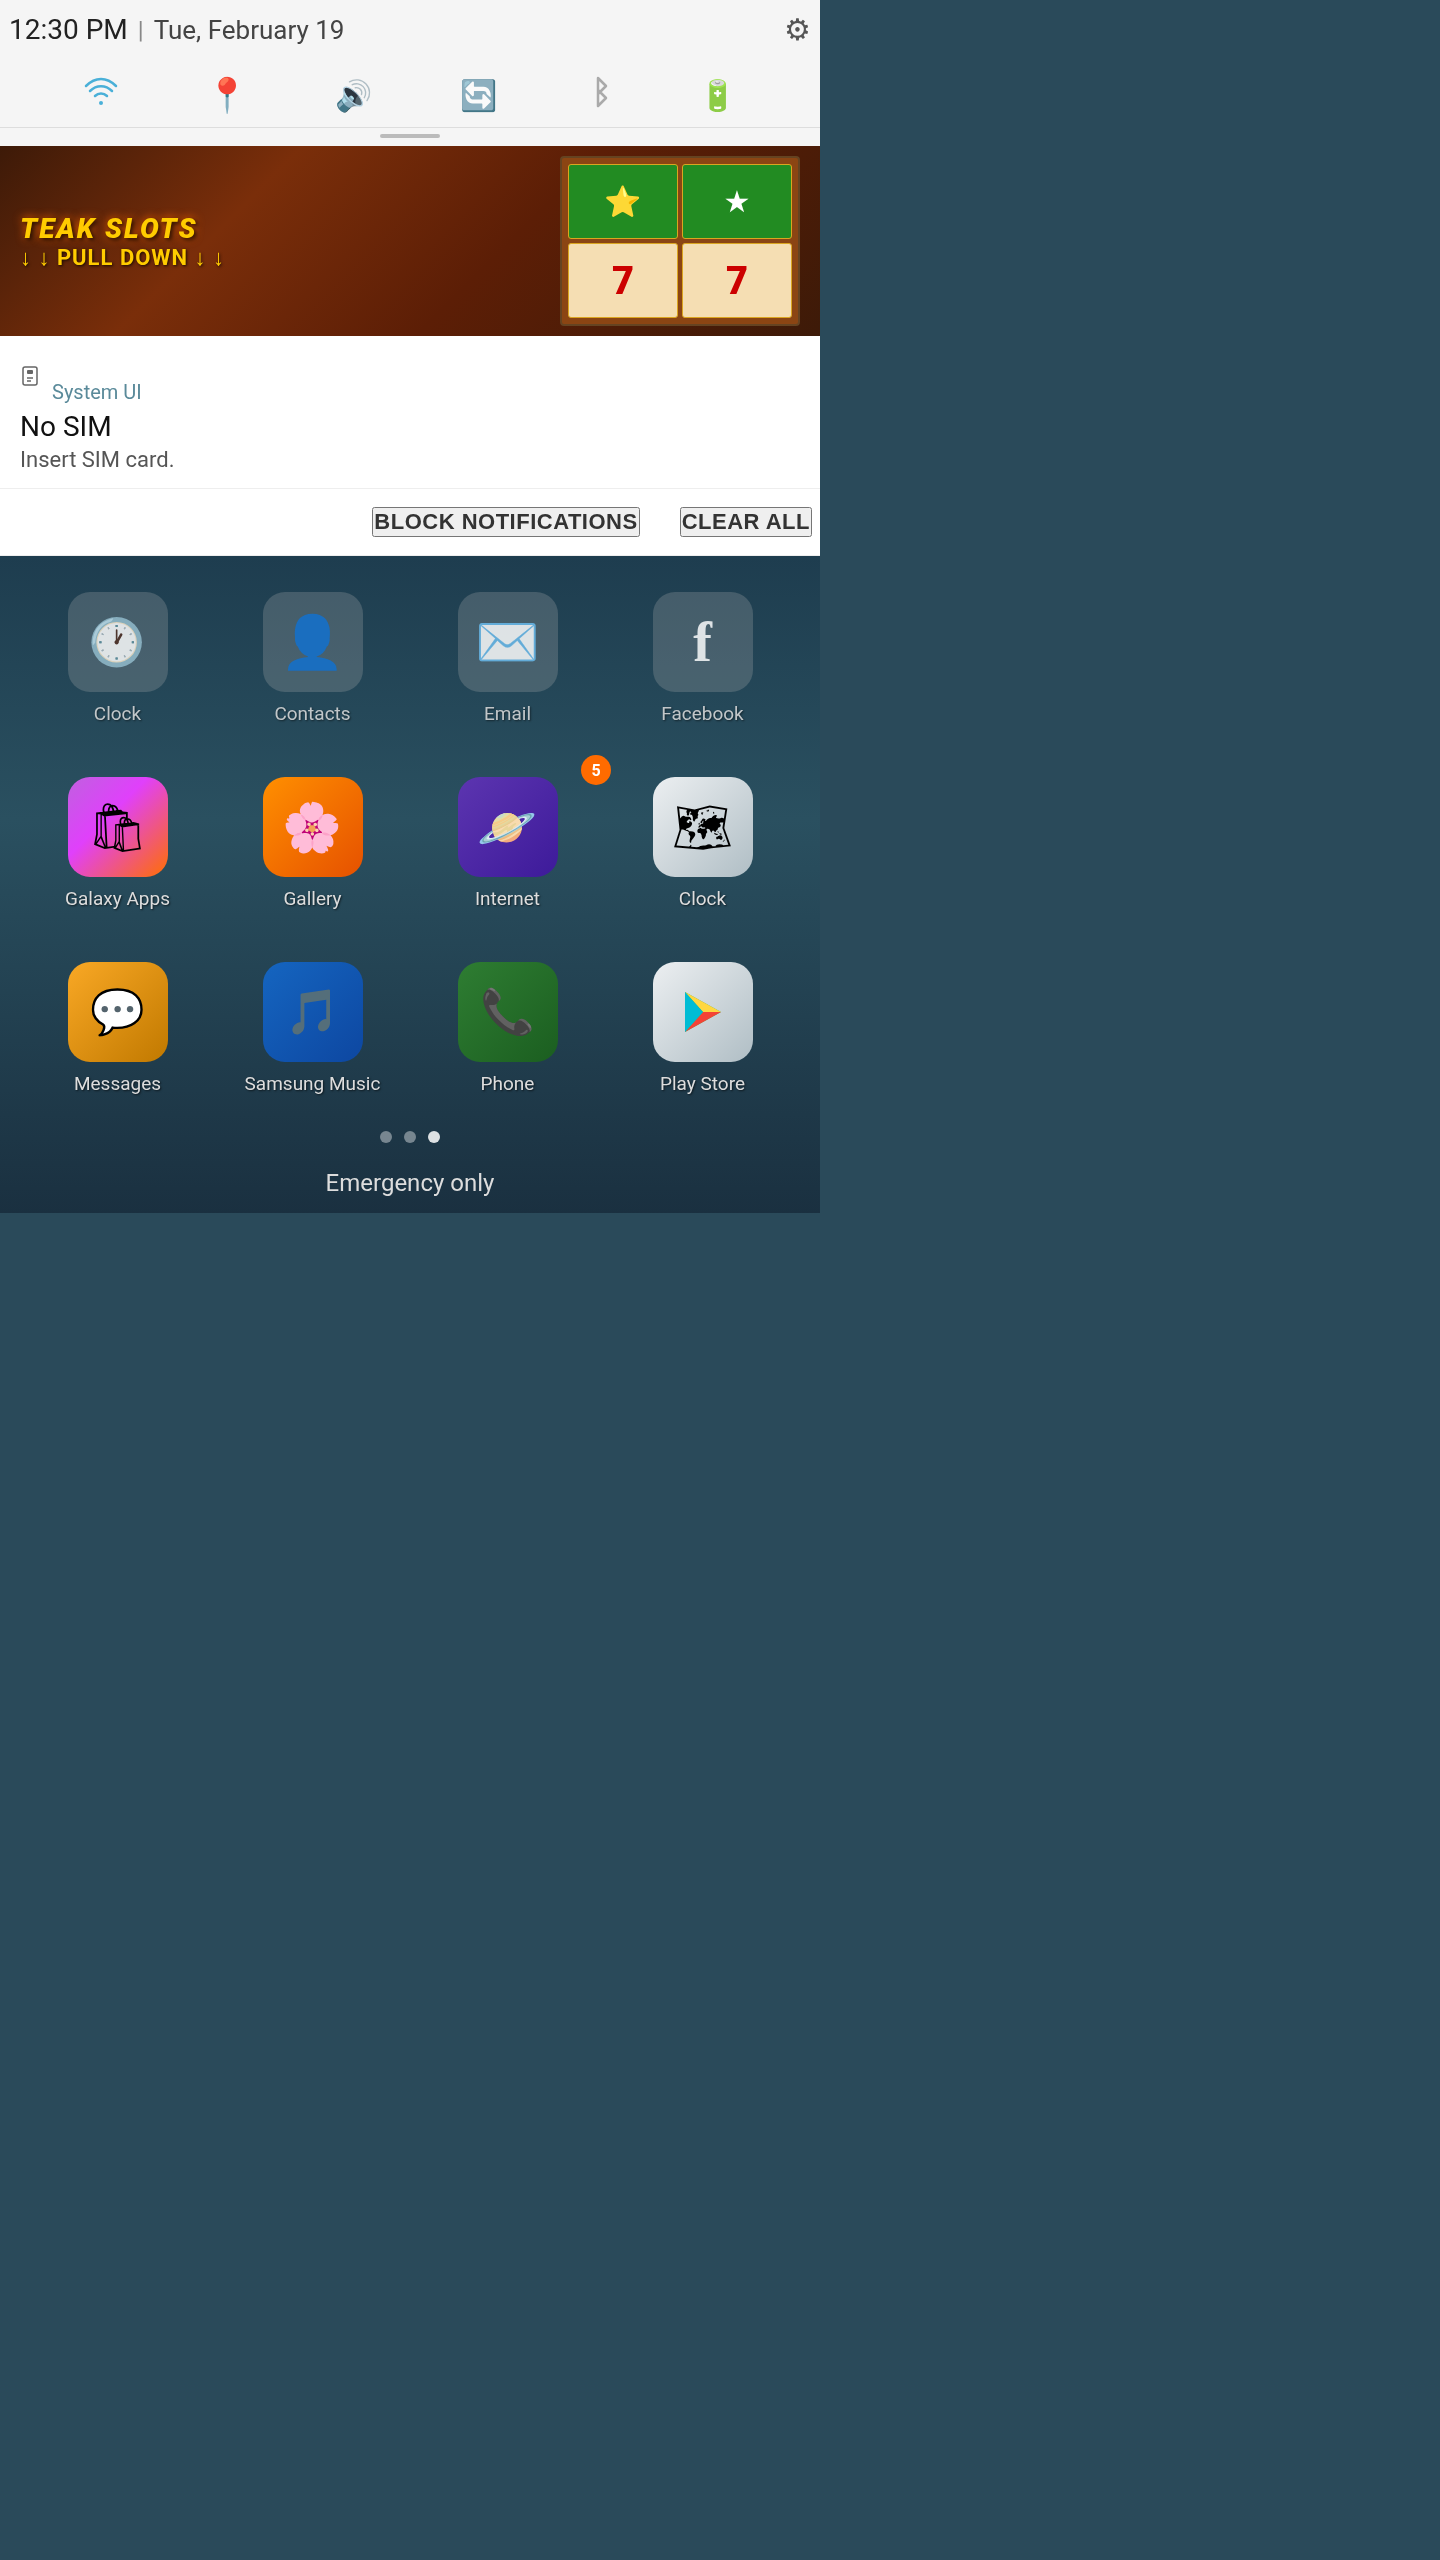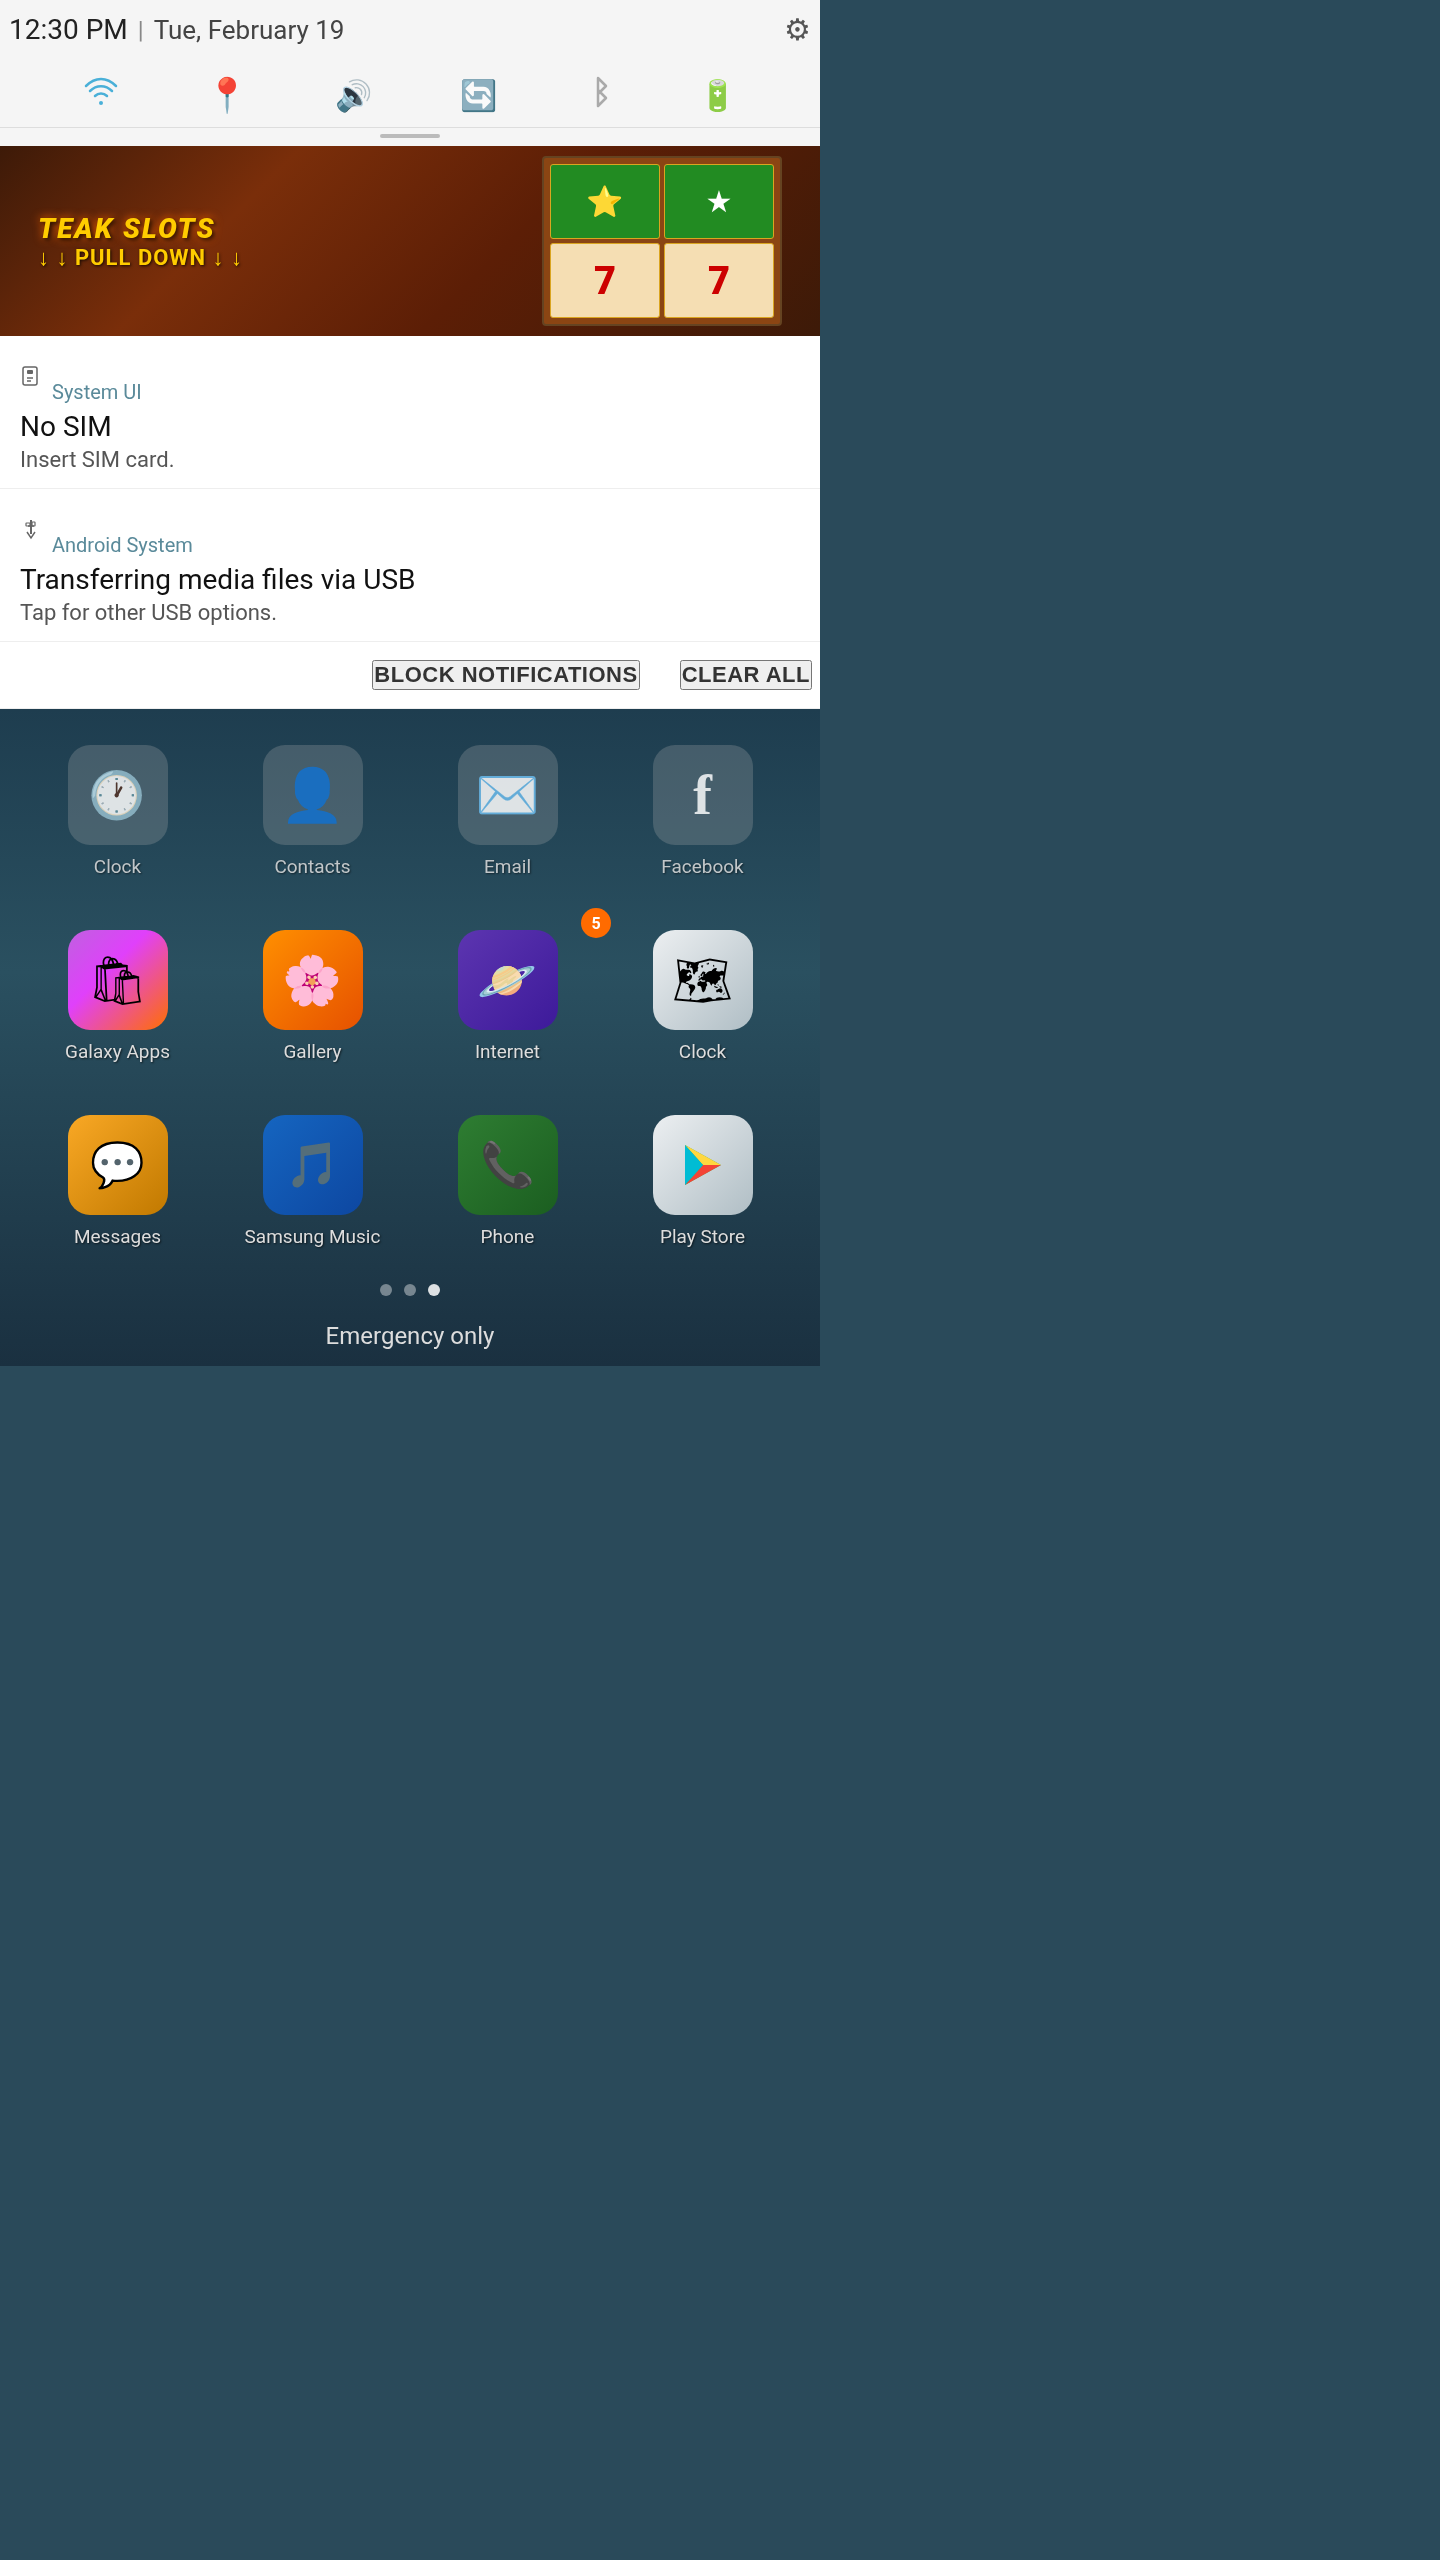--- a/index.html
+++ b/index.html
@@ -88,21 +88,21 @@
     }
 
     
     .ad-banner {
       width: 100%;
       height: 190px;
       background: linear-gradient(135deg, #3d1a08 0%, #7a2e0a 30%, #5c1e06 60%, #3d1a08 100%);
       display: flex;
       align-items: center;
       justify-content: space-between;
-      padding: 0 38px;
+      padding: 0 20px;
       overflow: hidden;
       position: relative;
     }
 
     .ad-text-section {
       flex: 1;
     }
 
     .ad-title {
       font-size: 28px;
@@ -382,36 +382,20 @@
           <line x1="7" y1="13" x2="13" y2="13" stroke="#666" stroke-width="1.5"></line>
           <line x1="7" y1="16" x2="11" y2="16" stroke="#666" stroke-width="1.5"></line>
         </svg>
       </span>
       <span class="notif-app-name">System UI</span>
     </div>
     <div class="notif-title">No SIM</div>
     <div class="notif-body">Insert SIM card.</div>
   </div>
 
-  <div class="notification-item">
-    <div class="notif-header">
-      <span class="notif-icon">
-        <svg width="22" height="22" viewBox="0 0 22 22" fill="none">
-          <line x1="11" y1="2" x2="11" y2="16" stroke="#666" stroke-width="2"></line>
-          <path d="M7 14 L11 20 L15 14" stroke="#666" stroke-width="1.5" fill="none"></path>
-          <line x1="8" y1="8" x2="14" y2="8" stroke="#666" stroke-width="1.5"></line>
-          <rect x="6" y="5" width="4" height="3" rx="0.5" stroke="#666" stroke-width="1.2"></rect>
-          <rect x="12" y="4" width="3" height="4" rx="0.5" stroke="#666" stroke-width="1.2"></rect>
-        </svg>
-      </span>
-      <span class="notif-app-name">Android System</span>
-    </div>
-    <div class="notif-title">Transferring media files via USB</div>
-    <div class="notif-body">Tap for other USB options.</div>
-  </div>
 
   <div class="notification-actions">
     <button class="action-btn">BLOCK NOTIFICATIONS</button>
     <button class="action-btn">CLEAR ALL</button>
   </div>
 </div>
 
 <div class="home-screen">
 
   <div class="app-grid row1">

